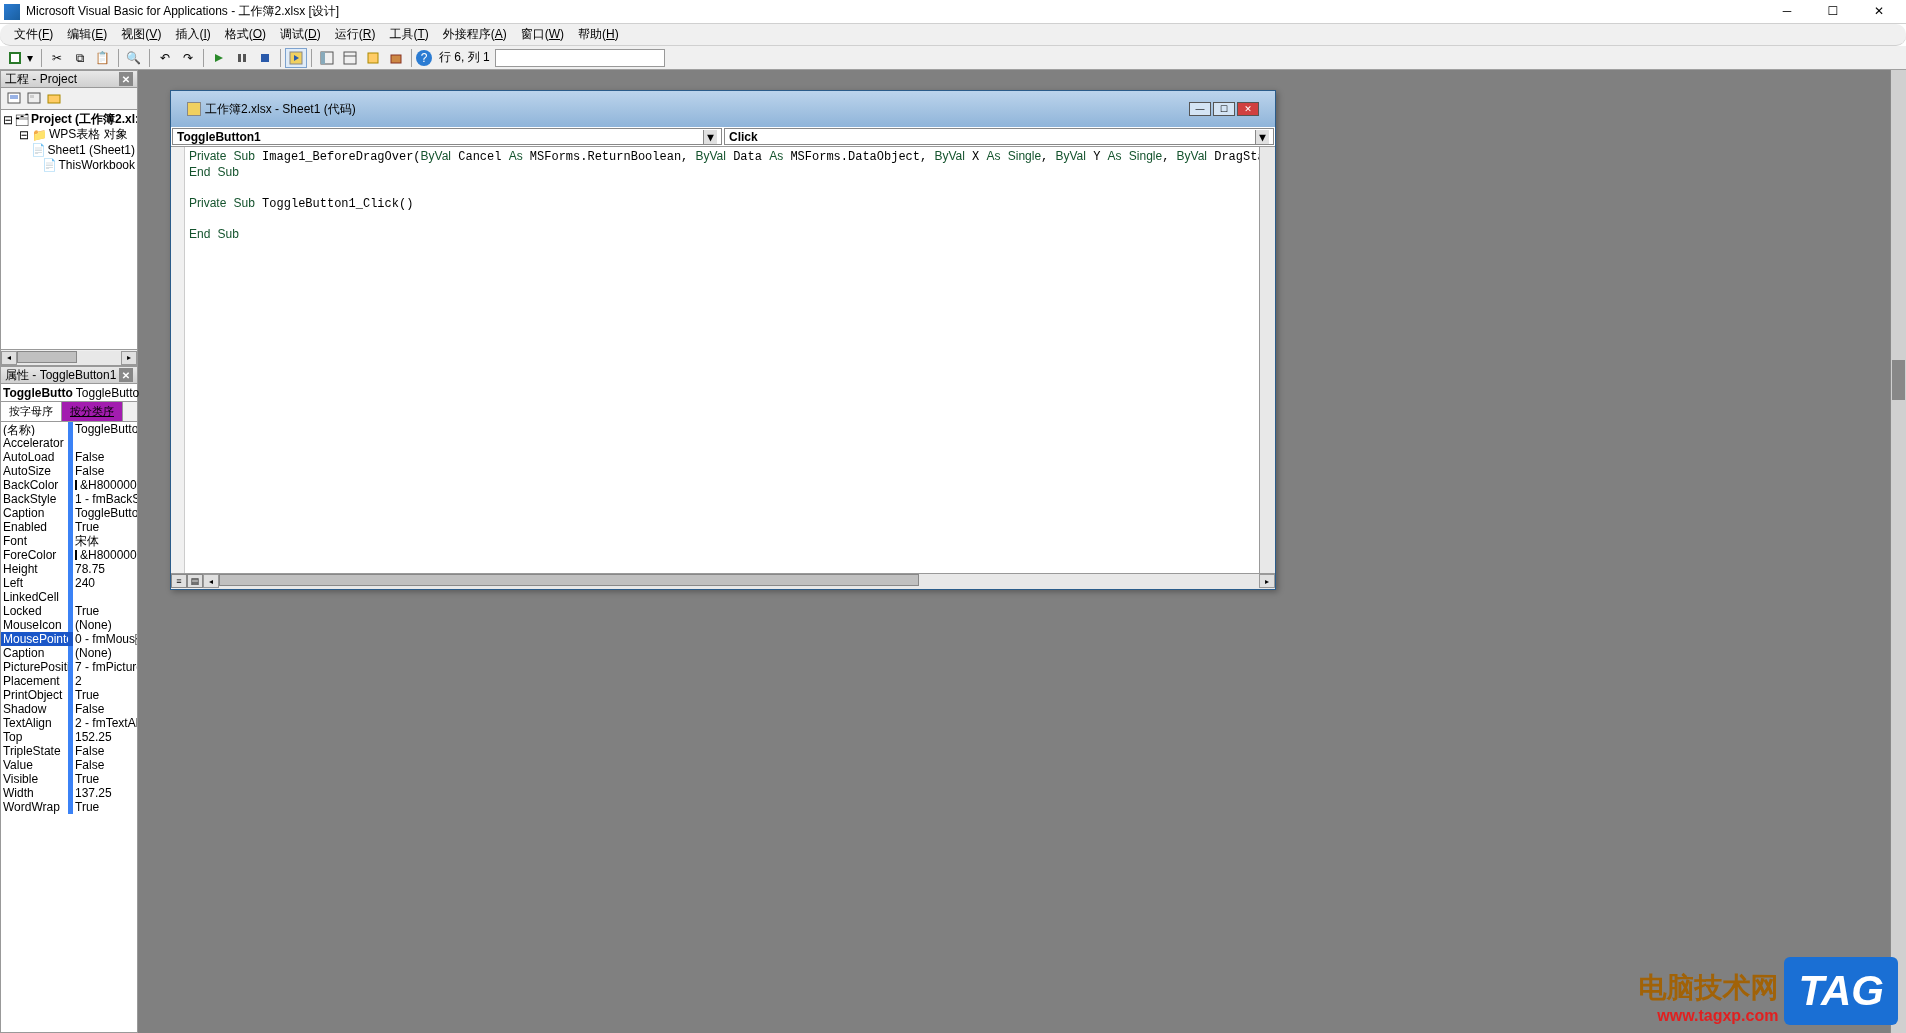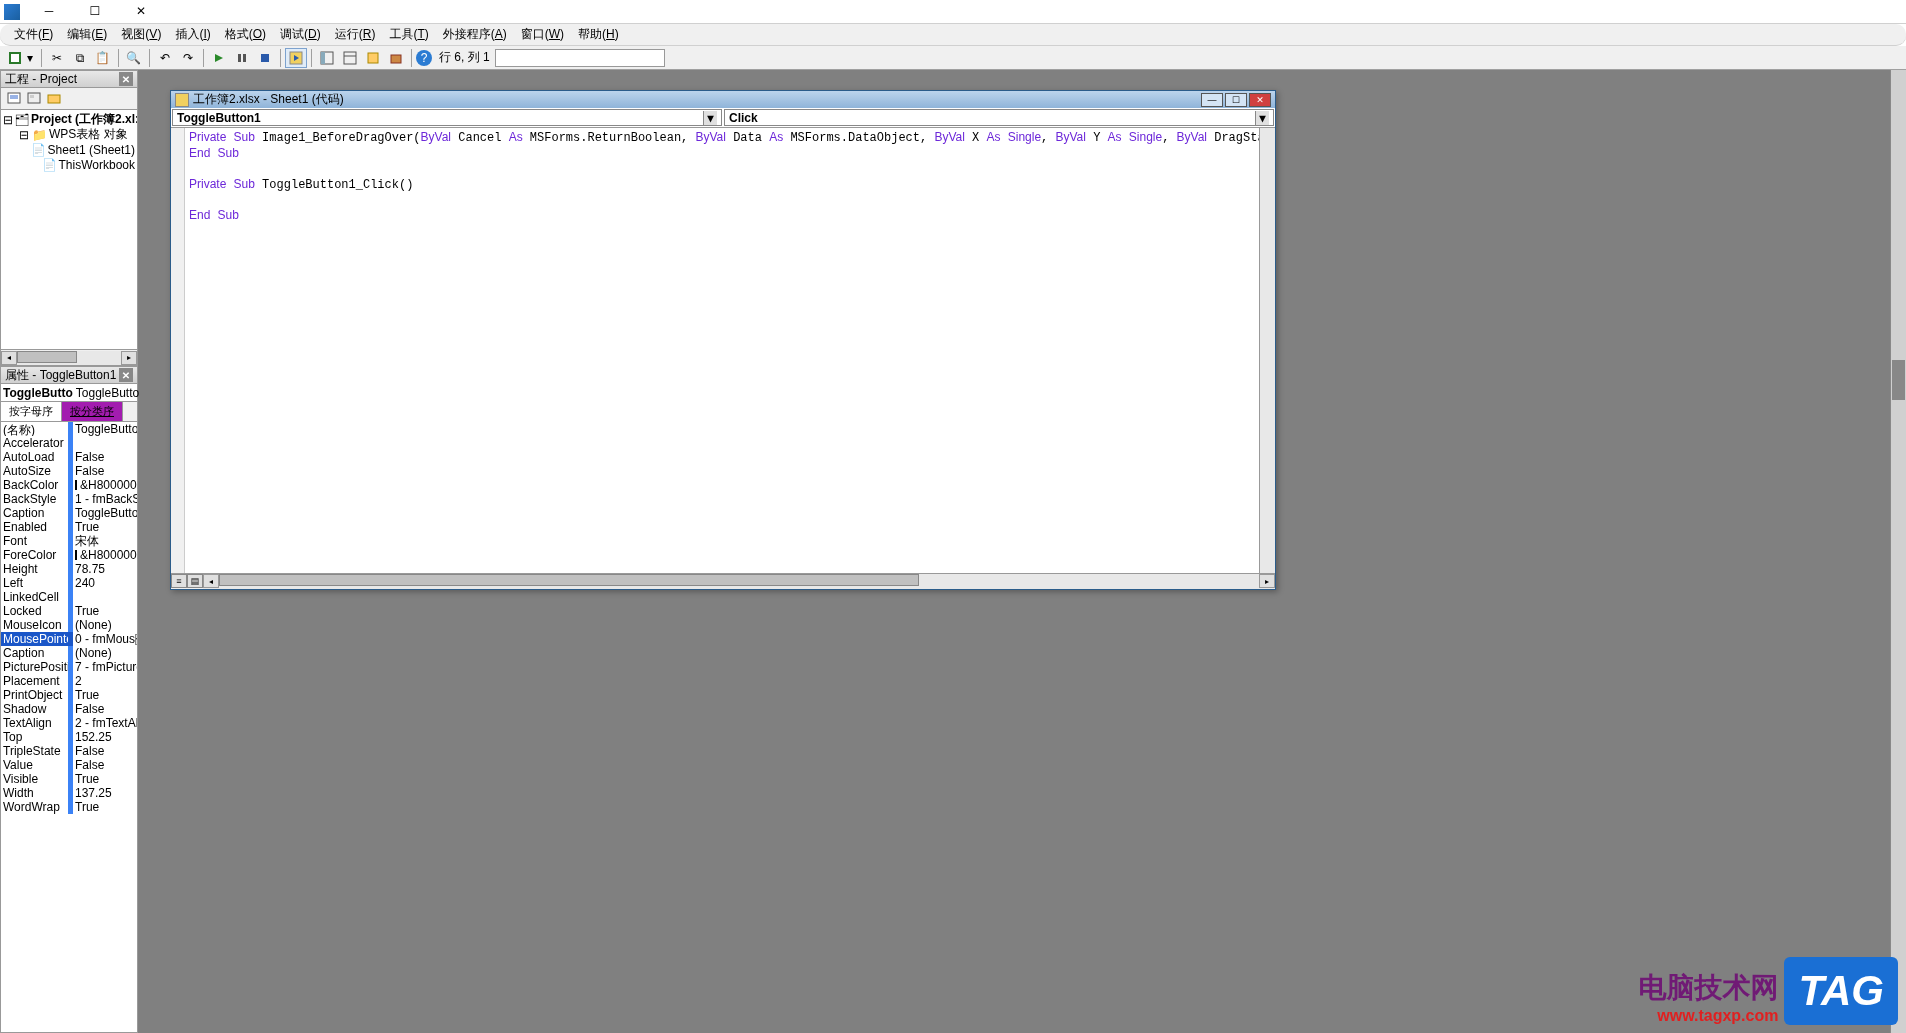--- a/index.html
+++ b/index.html
@@ -54,55 +54,56 @@
 .props-grid { flex: 1; background: #fff; border: 1px solid #999; border-top: none; overflow: auto; }
 .prow { display: flex; height: 14px; font-size: 11px; font-family: "SimSun", monospace; }
 .pname { width: 72px; padding-left: 2px; border-right: 5px solid #3b82f6; overflow: hidden; white-space: nowrap; }
 .pval { flex: 1; padding-left: 2px; overflow: hidden; white-space: nowrap; display:flex; align-items:center;}
 .prow.selected .pname { background: #1a56c8; color: #fff; border-right-color:#1a56c8;}
 .pval .swatch { width:10px; height:10px; border:1px solid #000; margin-right:3px; display:inline-block;}
 .pval .dd { margin-left:auto; width:12px; background:#e0e0e0; border:1px solid #888; text-align:center; font-size:8px; }
 
 
 .code-window { position: absolute; left: 30px; top: 20px; width: 1106px; height: 500px; background: #fff; border: 1px solid #2b5c8a; box-shadow: 2px 2px 6px rgba(0,0,0,0.3); display: flex; flex-direction: column; }
-.code-title { height: 17px; background: linear-gradient(#bcd4ec,#8fb4d9); display: flex; align-items: center; padding: 0 4px; font-size: 11px; color: #000; }
+.code-title { height: 36px; background: linear-gradient(#bcd4ec,#8fb4d9); display: flex; align-items: center; padding: 0 16px; font-size: 11px; color: #000; }
 .code-title-icon { width:14px; height:14px; margin-right:4px; background:#f0d060; border:1px solid #888;}
 .code-win-btns { margin-left: auto; display: flex; gap: 2px; }
 .cwbtn { width: 22px; height: 14px; border: 1px solid #555; display: flex; align-items: center; justify-content: center; font-size: 9px; }
 .cwbtn.min { background: #d4e4f4; }
 .cwbtn.max { background: #d4e4f4; }
 .cwbtn.close { background: #d04040; color: #fff; }
 .code-dropdowns { height: 20px; display: flex; border-bottom: 1px solid #999; }
 .code-dd { flex: 1; border: 1px solid #888; margin: 1px; display: flex; align-items: center; padding: 0 4px; font-family: "Courier New", monospace; font-size: 11px; font-weight: bold; background:#fff;}
 .code-dd .arrow { margin-left: auto; width:14px; text-align:center; background:#e0e0e0; border-left:1px solid #888;}
 .code-body { flex: 1; display: flex; overflow: hidden; }
 .code-margin { width: 14px; background: #f0f0f0; border-right: 1px solid #ccc; }
 .code-text { flex: 1; font-family: "SimSun","Courier New", monospace; font-size: 12px; padding: 2px 4px; white-space: pre; overflow: auto; line-height: 15px; }
-.kw { color: #6d28d9; }
+.kw { color: #14532d; }
 .code-bottom { height: 16px; display: flex; background: #f0f0f0; border-top: 1px solid #999; }
 .view-btns { display:flex; }
 .vbtn { width:16px; height:14px; border:1px solid #888; background:#e0e0e0; display:flex; align-items:center; justify-content:center; font-size:9px;}
 .hscroll { flex:1; display:flex; background:#e8e8e8;}
 .code-vscroll { width:16px; background:#e8e8e8; border-left:1px solid #999; display:flex; flex-direction:column;}
 
 
 .watermark { position: absolute; right: 8px; bottom: 8px; display: flex; align-items: flex-end; gap: 6px; pointer-events: none;}
 .wm-text { text-align: right; }
-.wm-line1 { color: #701a75; font-size: 28px; font-weight: bold; font-family: "Microsoft YaHei"; }
+.wm-line1 { color: #a16207; font-size: 28px; font-weight: bold; font-family: "Microsoft YaHei"; }
 .wm-line2 { color: #e02020; font-size: 16px; font-weight: bold; }
 .wm-tag { background: #1a6fd4; color: #fff; font-size: 42px; font-weight: bold; padding: 10px 14px; border-radius: 6px; font-style: italic; font-family: Arial; }
 
 .mdi-scroll-v { position:absolute; right:0; top:0; bottom:0; width:16px; background:#d0d0d0; border-left:1px solid #888;}
 .mdi-scroll-v .thumb { position:absolute; left:1px; right:1px; top:290px; height:40px; background:#888;}
 </style>
 </head>
 <body>
 
 <div class="titlebar">
   <div class="titlebar-icon"></div>
+  <div class="titlebar-text">Microsoft Visual Basic for Applications - 工作簿2.xlsx [设计]</div>
   <div class="win-controls">
     <div class="win-btn">─</div>
     <div class="win-btn">☐</div>
     <div class="win-btn">✕</div>
   </div>
 </div>
 
 <div class="menubar" id="menubar">
     <div class="menu-item">文件(<u>F</u>)</div>
     <div class="menu-item">编辑(<u>E</u>)</div>

